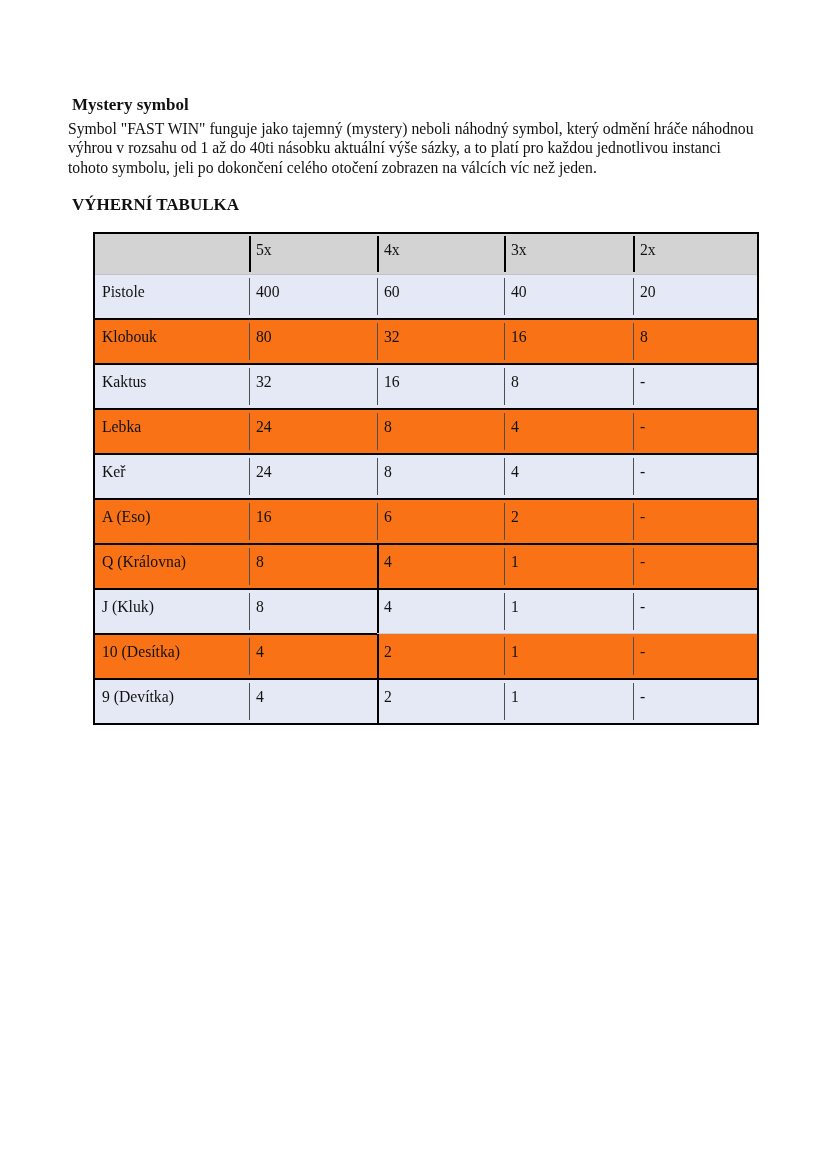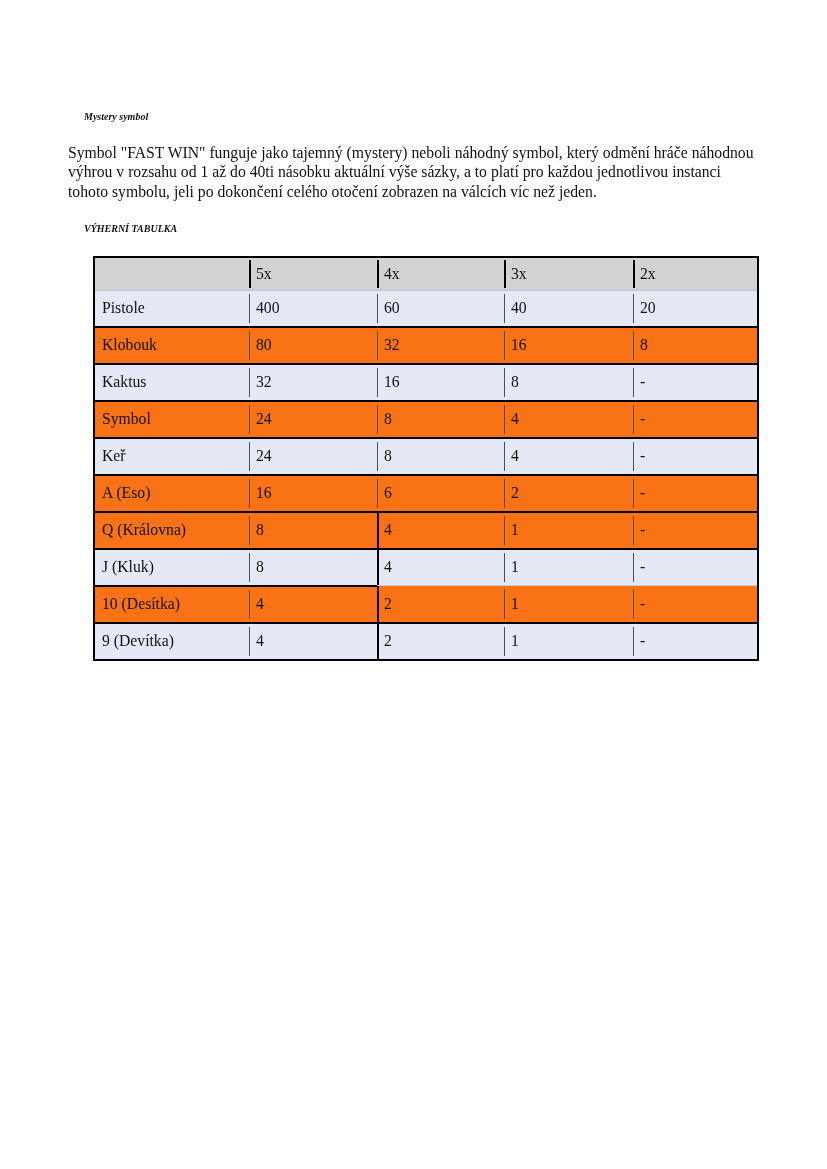--- a/index.html
+++ b/index.html
@@ -3,31 +3,31 @@
 <meta charset="utf-8">
 <style>
   html,body{margin:0;padding:0;}
   body{
     width:827px;height:1169px;background:#ffffff;
     font-family:"Liberation Serif", serif;color:#111;
     -webkit-font-smoothing:antialiased;
   }
   .page{position:relative;width:827px;height:1169px;overflow:hidden;background:#fff;}
   .content{position:absolute;left:68px;top:91px;width:692px;}
-  .bold-heading{font-weight:bold;font-size:10px;line-height:19.5px;margin:16px;font-style:italic;}
+  .bold-heading{font-weight:bold;font-size:17px;line-height:19.5px;margin:4px;}
   .body-text{font-size:15.7px;line-height:19.5px;margin:0;}
   .section-heading{margin-top:18px;}
   .intro-text{margin-top:19px;}
 
   table.paytable{
     border-collapse:collapse;table-layout:fixed;width:664px;
     margin:17px 0 0 25px;border:2px solid #000;font-size:15.7px;
   }
   .paytable th,.paytable td{
-    padding:0 2px 0 7px;text-align:left;font-weight:normal;
+    padding:0 2px 8px 7px;text-align:left;font-weight:normal;
     vertical-align:middle;position:relative;overflow:hidden;white-space:nowrap;
   }
   .paytable thead th{
     background:var(--header-bg,#d3d3d3);height:32px;
     border-bottom:1px solid #bfc2cc;
   }
   .paytable tbody td{height:35px;border-bottom:2px solid #000;background:#f97316;}
   .paytable tr.alt td{background:var(--alt-bg,#e4e9f5);}
   .paytable td.nb{border-bottom:1px solid #c9cdd8;}
 
@@ -85,21 +85,21 @@
             <td class="sep">8</td>
           </tr>
           <tr class="alt">
             <td>Kaktus</td>
             <td class="sep">32</td>
             <td class="sep">16</td>
             <td class="sep">8</td>
             <td class="sep">-</td>
           </tr>
           <tr>
-            <td>Symbol</td>
+            <td>Lebka</td>
             <td class="sep">24</td>
             <td class="sep">8</td>
             <td class="sep">4</td>
             <td class="sep">-</td>
           </tr>
           <tr class="alt">
             <td>Keř</td>
             <td class="sep">24</td>
             <td class="sep">8</td>
             <td class="sep">4</td>

